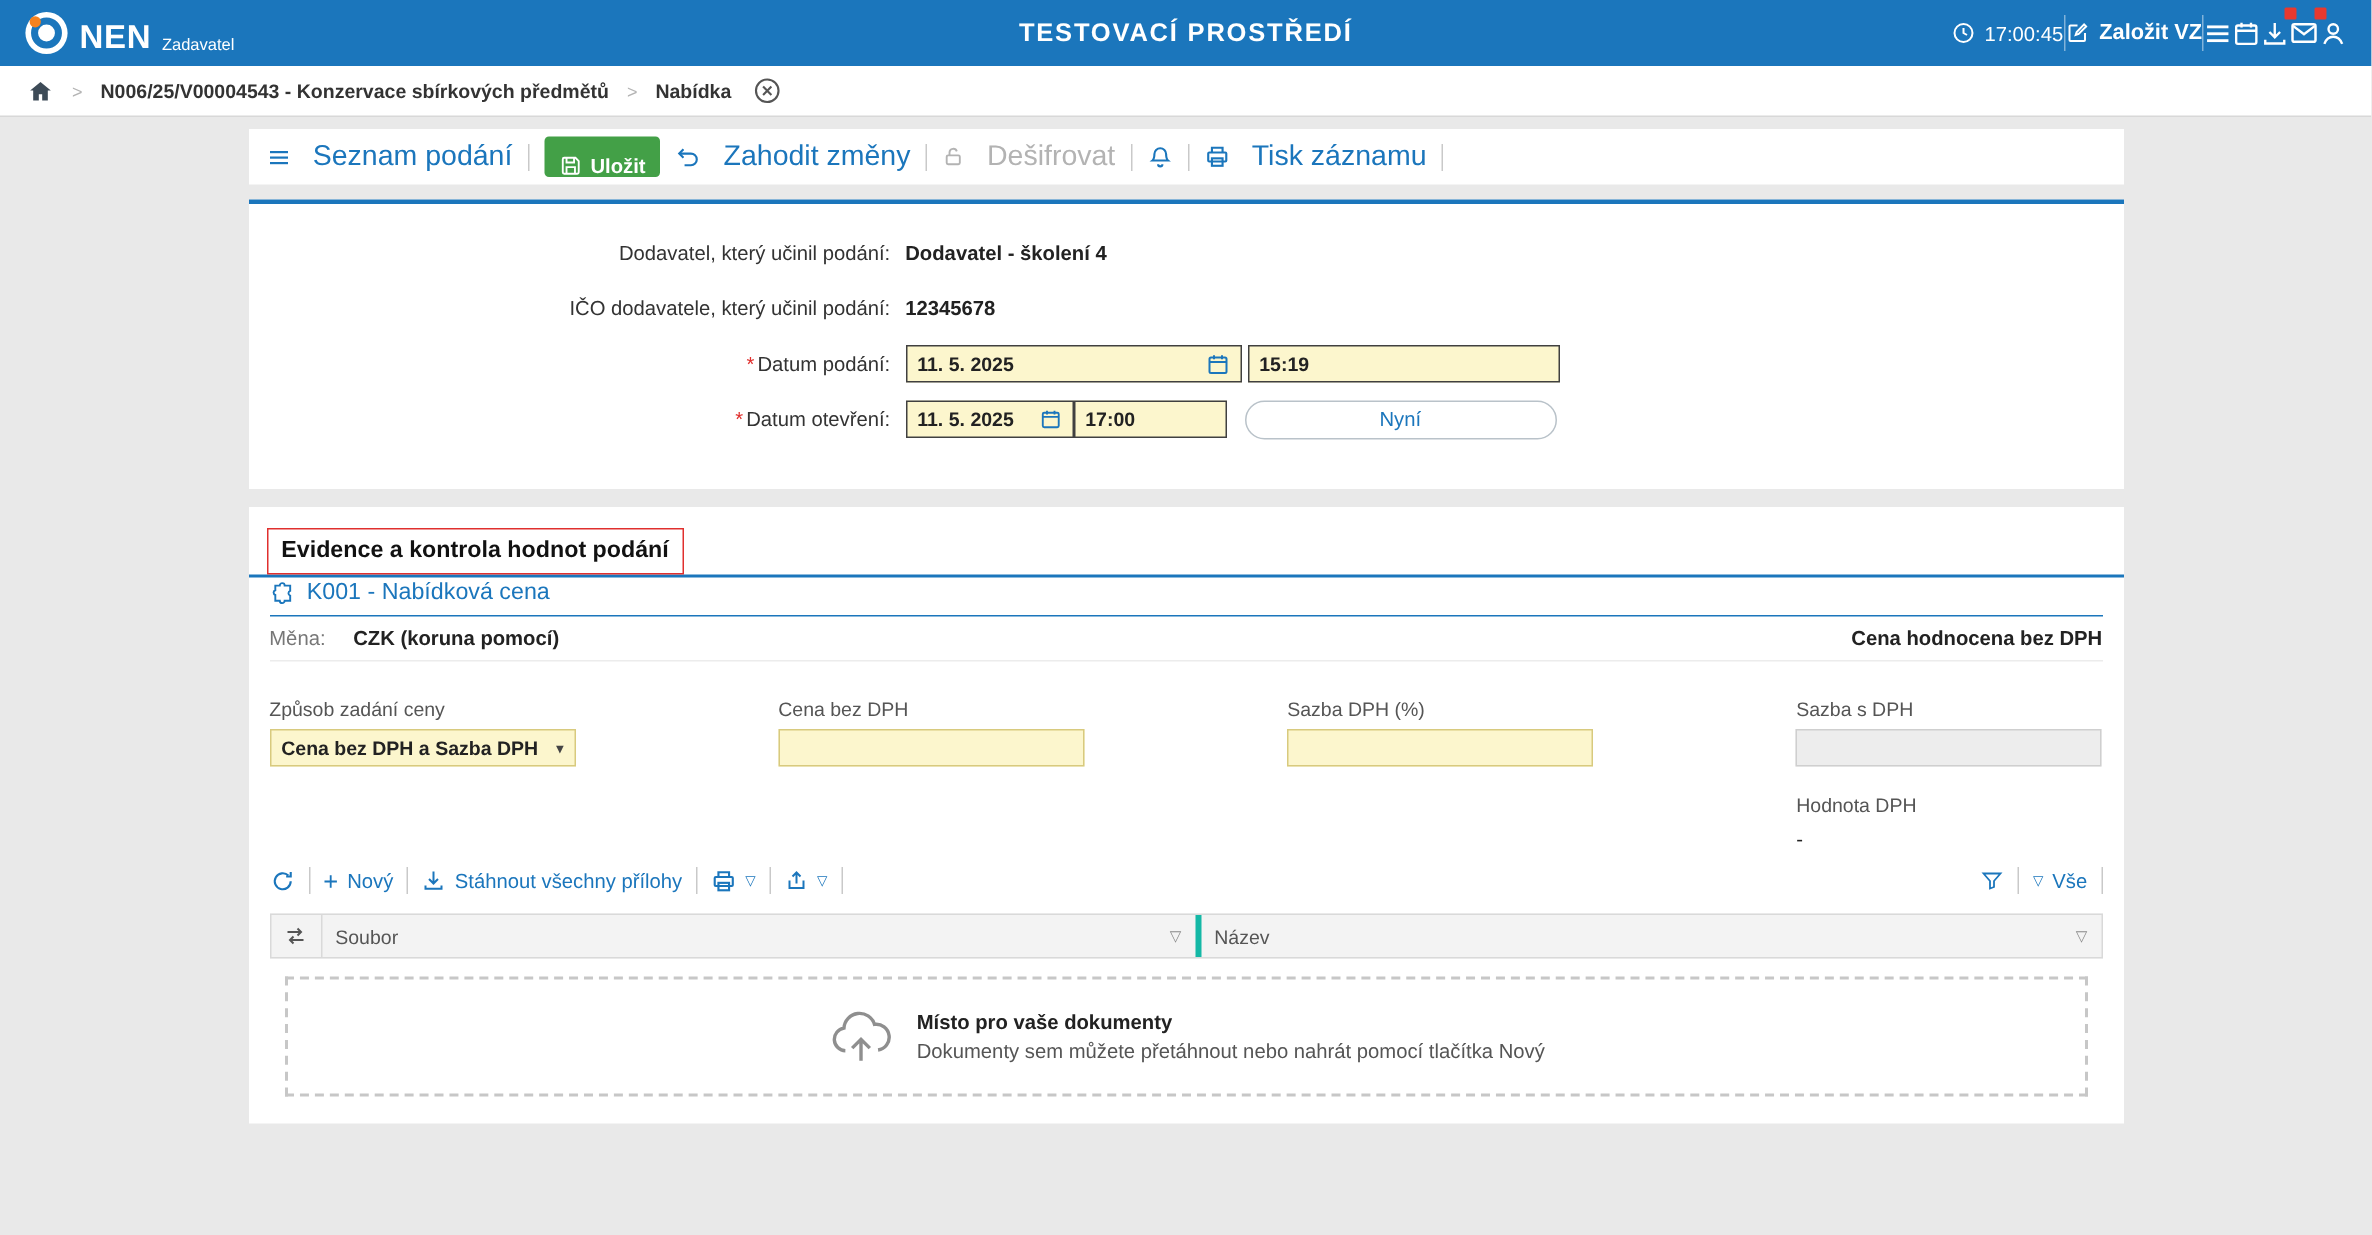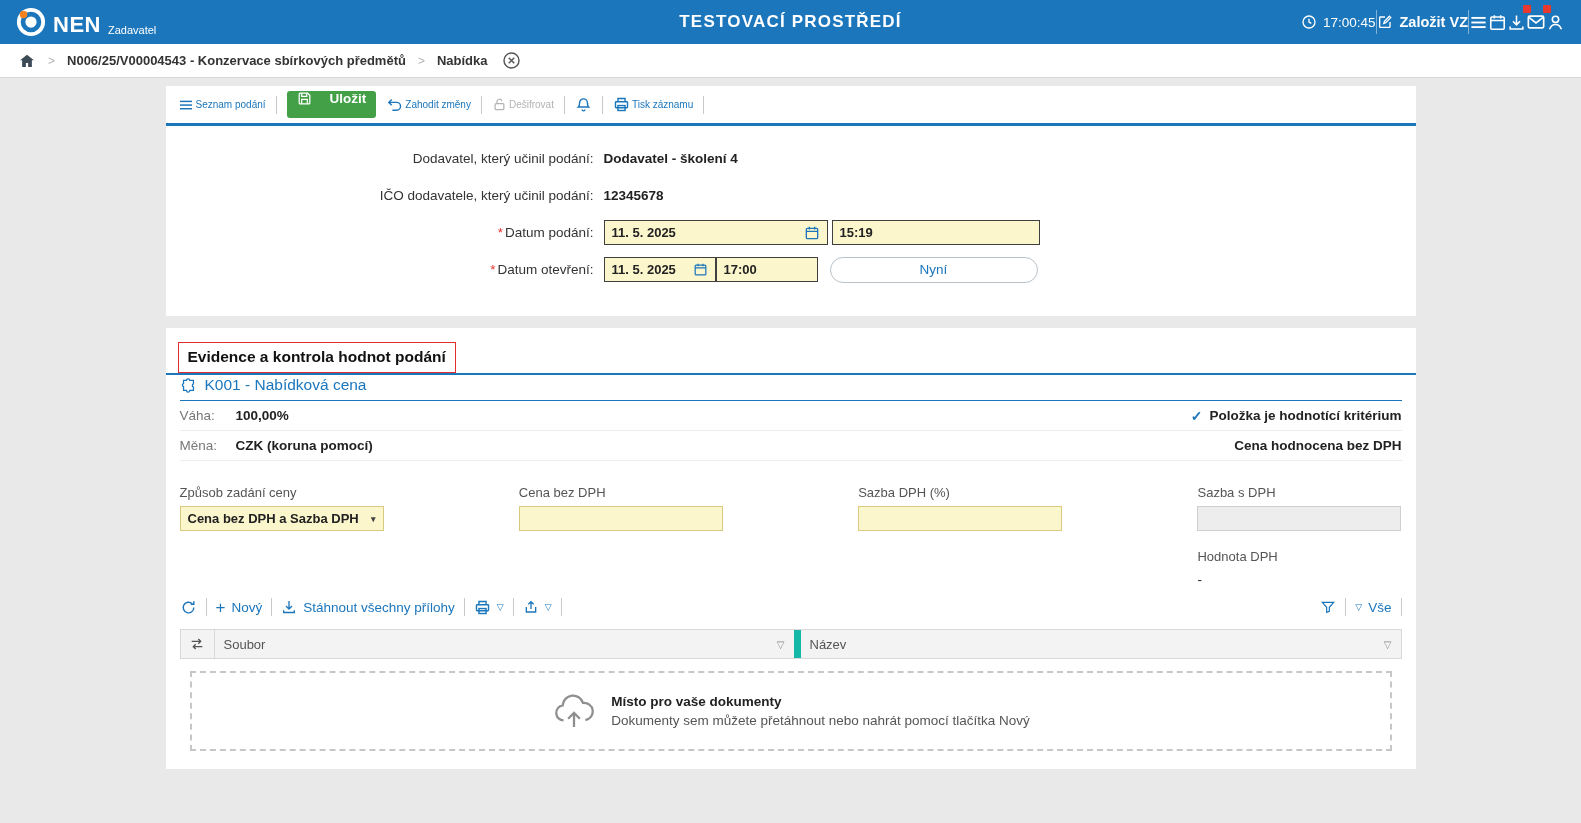--- a/index.html
+++ b/index.html
@@ -34,31 +34,31 @@
   .crumb{font-weight:bold;color:#333;font-size:13px}
   .home-btn,.close-tab{color:#3d4b57;display:flex;cursor:pointer;border:none;
                        background:none;padding:0}
   .close-tab{color:#555;margin-left:2px}
 
   
   .content{width:1250px;margin:8px auto 0}
 
   .action-bar{background:#fff;height:37px;display:flex;align-items:center;
               gap:10px;padding:0 12px}
-  .abar-link{display:flex;align-items:center;gap:2px;color:#1b76bc;
-             font-size:10px;cursor:pointer;background:none;border:none;
+  .abar-link{display:flex;align-items:center;gap:15px;color:#1b76bc;
+             font-size:19px;cursor:pointer;background:none;border:none;
              font-family:inherit;padding:0}
   .abar-link.disabled{color:#b3b3b3;cursor:default}
   .asep{width:1px;height:18px;background:#c9c9c9}
-  .save-btn{display:flex;align-items:flex-start;gap:18px;background:#43a047;color:#fff;
+  .save-btn{display:flex;align-items:flex-end;gap:6px;background:#43a047;color:#fff;
             font-weight:bold;border:none;border-radius:3px;height:27px;
             padding:0 10px;font-size:13.5px;font-family:inherit;cursor:pointer}
 
   
-  .detail-panel{background:#fff;border-top:3px solid #1b76bc;margin-top:0;
+  .detail-panel{background:#fff;border-top:3px solid #1b76bc;margin-top:10px;
                 padding:20px 0 22px}
   .form-row{display:flex;align-items:center;margin-bottom:12px;height:25px}
   .form-label{width:438px;text-align:right;padding-right:10px;color:#333;
               font-size:13.5px}
   .req{color:#e0302e;margin-right:2px}
   .value{font-weight:bold;font-size:13.5px}
   .field{background:#fcf6cd;border:1px solid #404040;height:25px;display:flex;
          align-items:center;padding:0 7px;font-weight:bold;font-size:13px;
          cursor:text}
   .field .cal{margin-left:auto;color:#1b76bc;display:flex;cursor:pointer}
@@ -102,21 +102,21 @@
   .ftool{display:flex;align-items:center;gap:6px;color:#1b76bc;background:none;
          border:none;font-family:inherit;font-size:13.5px;cursor:pointer;padding:0}
   .plus{font-size:17px;line-height:1}
   .tri{font-size:9px;color:#1b76bc}
   .ft-right{margin-left:auto;display:flex;align-items:center;gap:9px}
   .thead{display:flex;height:30px;background:#f3f3f3;border:1px solid #d9d9d9;
          margin-top:6px;color:#555}
   .th{display:flex;align-items:center;padding:0 9px}
   .th-icon{width:34px;justify-content:center;border-right:1px solid #d9d9d9;
            cursor:pointer}
-  .th-file{flex:0 0 586px;justify-content:space-between;border-right:7px solid #14b8a6}
+  .th-file{flex:0 0 586px;justify-content:space-between;border-right:4px solid #14b8a6}
   .th-name{flex:1;justify-content:space-between}
   .tri2{font-size:10px;color:#8a8a8a;cursor:pointer}
   .dropzone{margin:12px 10px 0;border:2px dashed #c7c7c7;height:80px;display:flex;
             align-items:center;justify-content:center;gap:14px}
   .dz-title{font-weight:bold;font-size:13.5px}
   .dz-hint{color:#555;font-size:13.5px;margin-top:4px}
 </style>
 </head>
 <body>
 
@@ -352,30 +352,20 @@
         <span>
           <svg viewBox="0 0 24 24" width="17" height="17" fill="none" stroke="#1b76bc" stroke-width="1.8">
             <path d="M9.2 4.8a2.3 2.3 0 0 1 4.6 0H19v5a2.3 2.3 0 0 0 0 4.4V19h-5.2a2.3 2.3 0 0 1-4.6 0H5v-5.4a2.3 2.3 0 0 1 0-4.4V4.8z"></path>
           </svg>
         </span>
         <span>K001 - Nabídková cena</span>
       </div>
 
       <div class="kv-row">
         <span class="kv-left">
-          <span class="kv-label">Váha:</span>
-          <span class="kv-value">100,00%</span>
-        </span>
-        <span class="kv-right">
-          <span class="check">✓</span>
-          <span>Položka je hodnotící kritérium</span>
-        </span>
-      </div>
-      <div class="kv-row">
-        <span class="kv-left">
           <span class="kv-label">Měna:</span>
           <span class="kv-value">CZK (koruna pomocí)</span>
         </span>
         <span class="kv-right">
           <span>Cena hodnocena bez DPH</span>
         </span>
       </div>
 
       <div class="fgrid">
         <div class="fcol">

